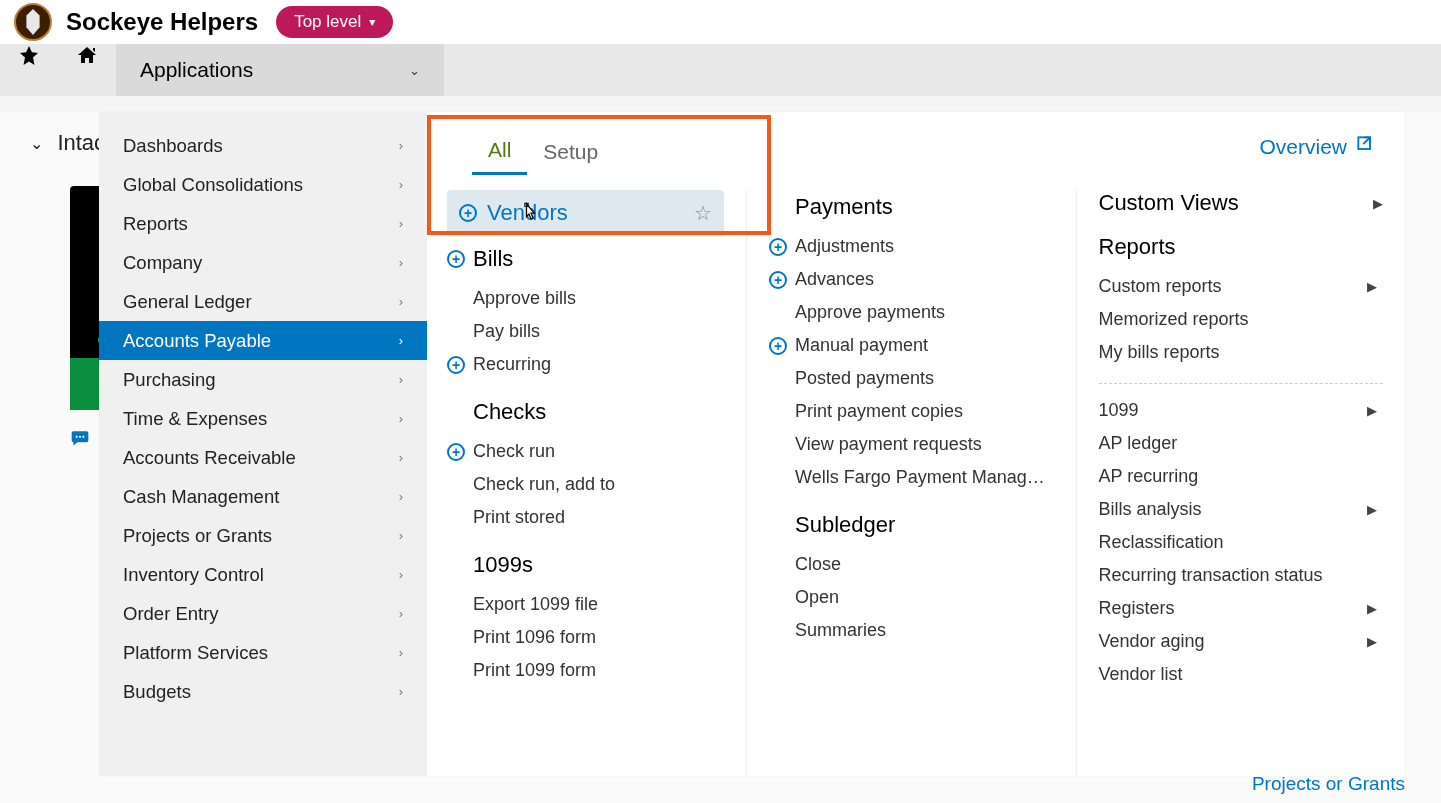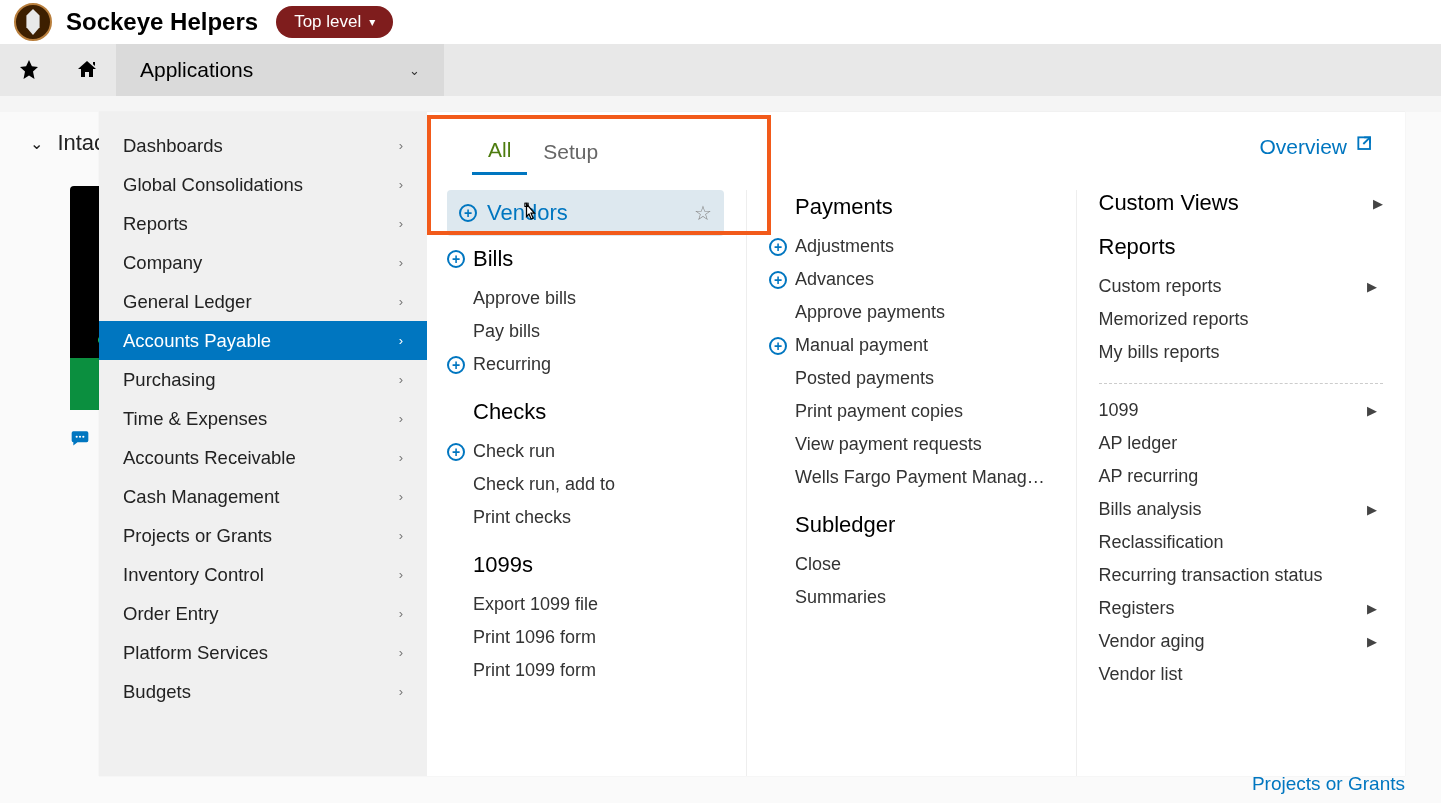--- a/index.html
+++ b/index.html
@@ -2,24 +2,24 @@
 <html><head>
 <meta charset="utf-8">
 <style>
 * { box-sizing: border-box; margin: 0; padding: 0; }
 body { font-family: -apple-system, BlinkMacSystemFont, "Segoe UI", Helvetica, Arial, sans-serif; background: #f5f5f5; color: #000; width: 1441px; height: 803px; overflow: hidden; position: relative; }
 
 .topbar { display: flex; align-items: center; background: #fff; height: 44px; padding: 0 14px; }
 .logo-circle { width: 38px; height: 38px; border-radius: 50%; background: #3d1f00; border: 2px solid #b97f3d; display: flex; align-items: center; justify-content: center; margin-right: 14px; }
 .logo-inner { width: 22px; height: 26px; background: #e8e8e8; clip-path: polygon(50% 0,80% 25%,80% 70%,50% 100%,20% 70%,20% 25%); }
 .company-name { font-size: 24px; font-weight: 600; margin-right: 18px; }
-.top-level-badge { background: #7f1d1d; color: #fff; border-radius: 18px; padding: 6px 18px; font-size: 17px; display: flex; align-items: center; cursor: pointer; }
+.top-level-badge { background: #be185d; color: #fff; border-radius: 18px; padding: 6px 18px; font-size: 17px; display: flex; align-items: center; cursor: pointer; }
 .tlb-chevron { margin-left: 8px; font-size: 12px; }
 
-.navrow { display: flex; align-items: center; background: #e8e8e8; height: 52px; }
+.navrow { display: flex; align-items: flex-start; background: #e8e8e8; height: 52px; }
 .nav-icon-cell { width: 58px; display: flex; align-items: center; justify-content: center; font-size: 22px; color: #000; cursor: pointer; }
 .applications-cell { flex: 0 0 328px; background: #dadada; height: 52px; display: flex; align-items: center; justify-content: space-between; padding: 0 24px; font-size: 21px; font-weight: 500; cursor: pointer; }
 .chev-small { font-size: 13px; color: #333; }
 
 .page-bg { position: absolute; top: 112px; left: 0; right: 0; bottom: 0; background: #fafafa; padding: 18px 30px; }
 .collapse-row { display: flex; align-items: center; font-size: 22px; color: #222; margin-bottom: 30px; }
 .collapse-row .chev { margin-right: 14px; font-size: 16px; }
 .card-area { display: flex; align-items: flex-start; margin-left: 40px; }
 .black-card { width: 260px; height: 224px; background: #000; border-radius: 4px; position: relative; }
 .green-strip { position: absolute; bottom: 0; left: 0; right: 0; height: 52px; background: #0b8f3f; }
@@ -244,21 +244,21 @@
           <span class="plus-c">+</span>
           <span>Recurring</span>
         </div>
 
         <div class="section-head">Checks</div>
         <div class="menu-link has-plus">
           <span class="plus-c">+</span>
           <span>Check run</span>
         </div>
         <div class="menu-link">Check run, add to</div>
-        <div class="menu-link">Print checks</div>
+        <div class="menu-link">Print stored</div>
 
         <div class="section-head">1099s</div>
         <div class="menu-link">Export 1099 file</div>
         <div class="menu-link">Print 1096 form</div>
         <div class="menu-link">Print 1099 form</div>
       </div>
 
       <div class="mm-col">
         <div class="section-head first" style="margin-left:26px;">Payments</div>
         <div class="menu-link has-plus">
@@ -274,20 +274,21 @@
           <span class="plus-c">+</span>
           <span>Manual payment</span>
         </div>
         <div class="menu-link">Posted payments</div>
         <div class="menu-link">Print payment copies</div>
         <div class="menu-link">View payment requests</div>
         <div class="menu-link">Wells Fargo Payment Manag…</div>
 
         <div class="section-head" style="margin-left:26px;">Subledger</div>
         <div class="menu-link">Close</div>
+        <div class="menu-link">Open</div>
         <div class="menu-link">Summaries</div>
       </div>
 
       <div class="mm-col">
         <div class="col4-head-row">
           <div class="section-head" style="margin:0;">Custom Views</div>
           <span class="rchev">▶</span>
         </div>
         <div class="section-head" style="margin-left:0;">Reports</div>
         <div class="menu-link has-chev no-indent">

